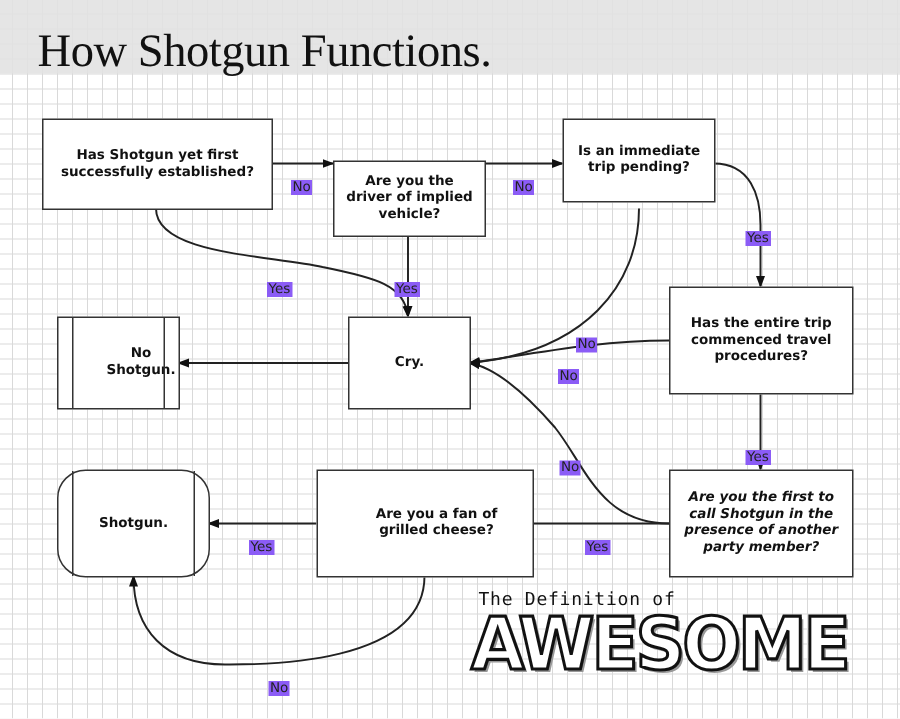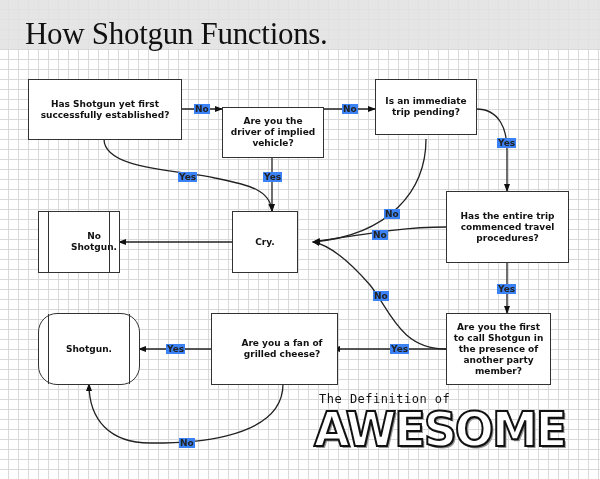--- a/index.html
+++ b/index.html
@@ -13,21 +13,21 @@
   .header{position:absolute;left:0;top:0;width:600px;height:49px;background:rgba(225,225,225,0.88);}
   .title{position:absolute;left:25px;top:16px;font-family:"Liberation Serif","DejaVu Serif",serif;
     font-size:31px;color:#111;white-space:nowrap;letter-spacing:-0.3px;text-align:center;}
   svg.flow{position:absolute;left:0;top:0;}
   .box{position:absolute;box-sizing:border-box;border:1.5px solid #333;background:#fff;
     display:flex;align-items:center;justify-content:center;text-align:center;
     font-weight:bold;font-size:9px;line-height:11px;color:#111;padding:0 6px;}
   .box.term::before,.box.term::after{content:"";position:absolute;top:0;bottom:0;width:0;border-left:1.5px solid #333;}
   .box.term::before{left:9px;}
   .box.term::after{right:9px;}
-  .lbl{position:absolute;font-size:9px;font-weight:bold;color:#222;background:#3b82f6;line-height:10px;padding:0 1px;white-space:nowrap;}
+  .lbl{position:absolute;font-size:9px;font-weight:normal;color:#222;background:#8b5cf6;line-height:10px;padding:0 1px;white-space:nowrap;margin-top:16px;}
   .logo{position:absolute;left:312px;top:392px;width:185px;height:72px;}
   .logo .sub{position:absolute;left:7px;top:0;font-family:"DejaVu Sans Mono","Liberation Mono",monospace;font-size:12px;color:#111;letter-spacing:0.5px;}
   .logo .big{position:absolute;left:2px;top:12px;font-family:"DejaVu Sans","Liberation Sans",sans-serif;font-weight:bold;font-size:46px;line-height:50px;
     color:#fff;letter-spacing:-2px;transform:scaleY(1.05);
     -webkit-text-stroke:2px #111;text-shadow:1px 1px 0 #555,2px 2px 0 #999;}
 </style>
 </head>
 <body>
 
 <div class="grid"></div>
@@ -54,24 +54,24 @@
     <path d="M211,349 L139,349" marker-end="url(#ah)"></path>
     <path d="M283,384 C283,445 170,443 150,443 C110,443 89,420 89,384" marker-end="url(#ah)"></path>
     <path d="M232,242 L119,242" marker-end="url(#ah)"></path>
   </g>
 </svg>
 
 <div class="box" style="left:28px;top:79px;width:154px;height:61px;">Has Shotgun yet first successfully established?</div>
 <div class="box" style="left:222px;top:79px;width:102px;height:51px;margin-top:28px;">Are you the driver of implied vehicle?</div>
 <div class="box" style="left:375px;top:79px;width:102px;height:56px;">Is an immediate trip pending?</div>
 <div class="box" style="left:446px;top:191px;width:123px;height:72px;">Has the entire trip commenced travel procedures?</div>
-<div class="box" style="left:232px;top:211px;width:66px;height:62px;">Cry.</div>
+<div class="box" style="left:232px;top:211px;width:82px;height:62px;">Cry.</div>
 <div class="box term" style="left:38px;top:211px;width:82px;height:62px;padding-left:36px;">No Shotgun.</div>
-<div class="box" style="left:446px;top:313px;width:105px;height:72px;">Are you the first to call Shotgun in the presence of another party member?</div>
-<div class="box" style="left:211px;top:313px;width:127px;height:72px;padding-left:21px;">Are you a fan of grilled cheese?</div>
+<div class="box" style="left:446px;top:313px;width:123px;height:72px;font-style:italic;">Are you the first to call Shotgun in the presence of another party member?</div>
+<div class="box" style="left:211px;top:313px;width:145px;height:72px;padding-left:21px;">Are you a fan of grilled cheese?</div>
 <div class="box term" style="left:38px;top:313px;width:102px;height:72px;border-radius:19px;">Shotgun.</div>
 
 <span class="lbl" style="left:194px;top:104px;">No</span>
 <span class="lbl" style="left:342px;top:104px;">No</span>
 <span class="lbl" style="left:178px;top:172px;">Yes</span>
 <span class="lbl" style="left:263px;top:172px;">Yes</span>
 <span class="lbl" style="left:497px;top:138px;">Yes</span>
 <span class="lbl" style="left:384px;top:209px;">No</span>
 <span class="lbl" style="left:372px;top:230px;">No</span>
 <span class="lbl" style="left:497px;top:284px;">Yes</span>

